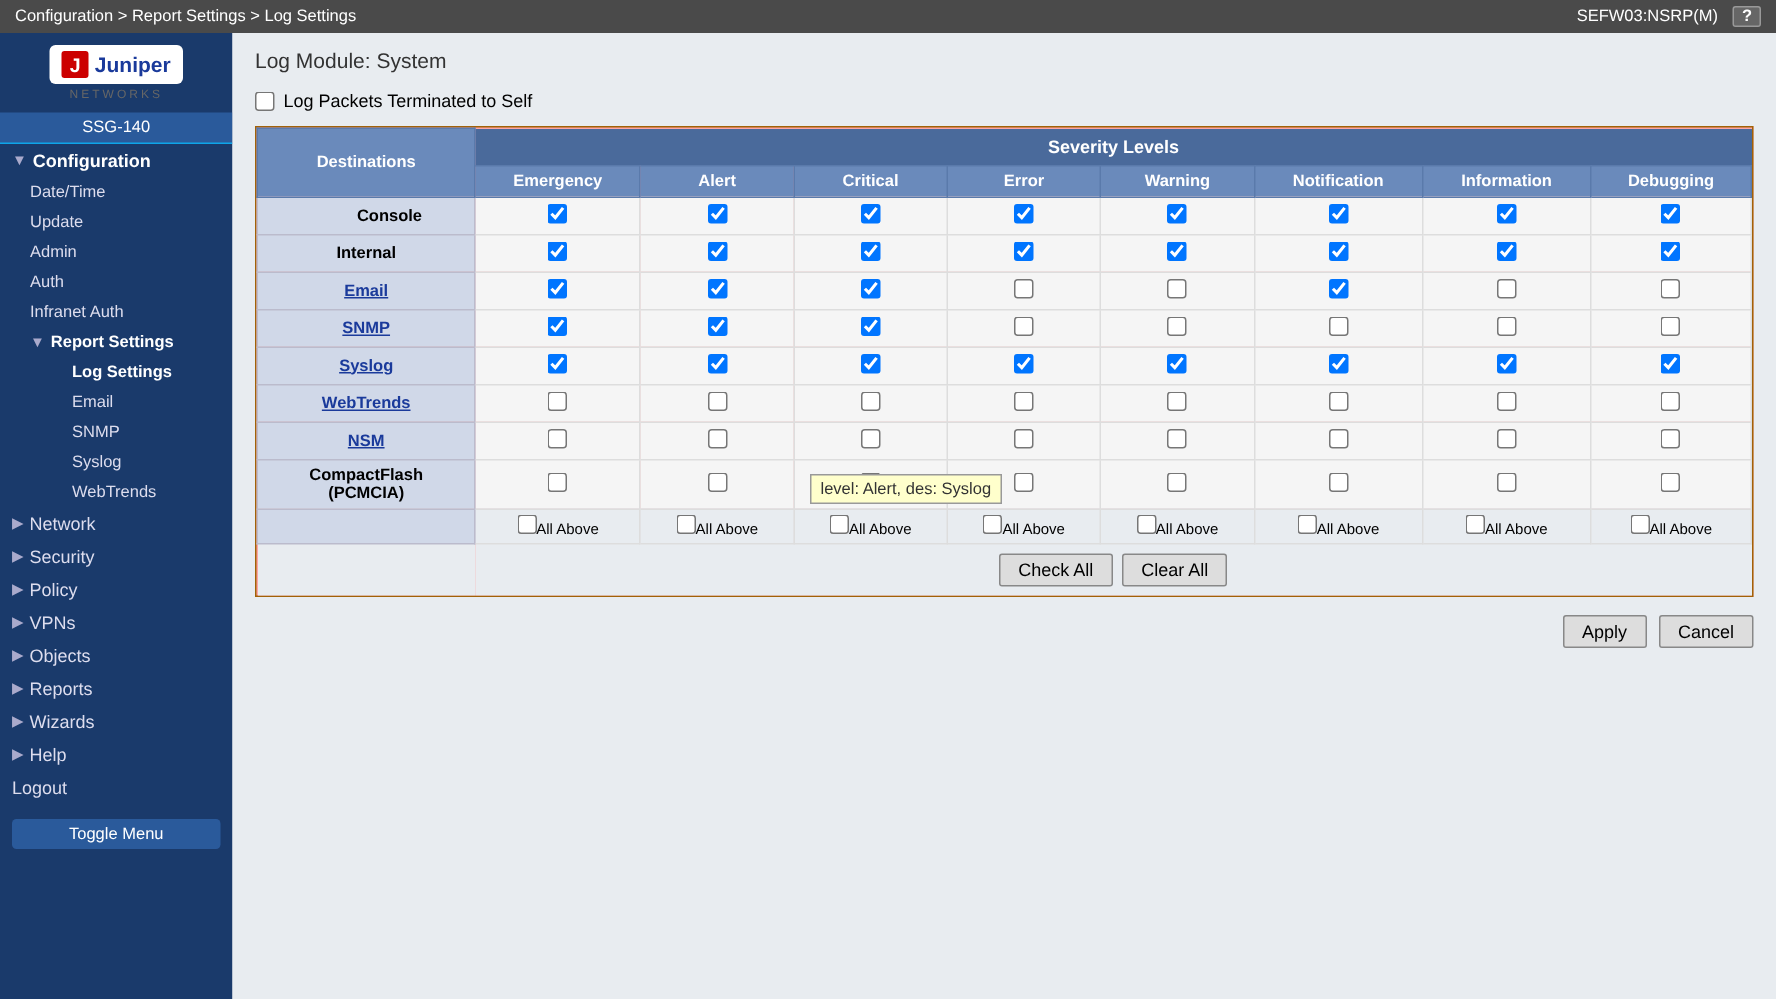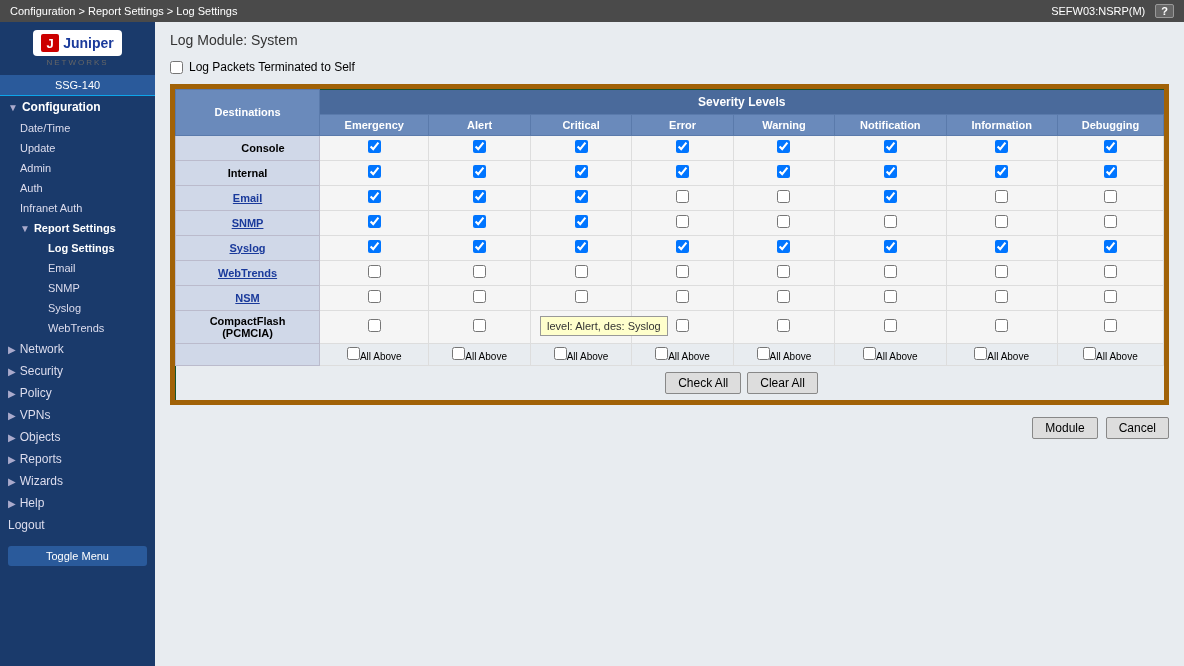--- a/index.html
+++ b/index.html
@@ -55,21 +55,21 @@
       font-size: 14px; font-weight: normal; color: #333; margin-bottom: 12px;
     }
 
     
     #log-packets-row {
       display: flex; align-items: center; gap: 6px; margin-bottom: 10px;
     }
 
     
     #table-container {
-      background: #14532d; border: 5px solid #a16207;
+      background: #fca5a5; border: 1px solid #a16207;
     }
 
     table {
       border-collapse: collapse; width: 100%;
     }
 
     .severity-header {
       background: #4a6a9b; color: #fff; text-align: center;
       padding: 5px; font-weight: bold; font-size: 12px;
     }
@@ -381,21 +381,21 @@
               </tr>
               <tr class="action-row">
                 <td></td>
                 <td colspan="8" style="text-align: center; padding: 6px; border-top: 1px solid rgb(204, 204, 204);"><button class="btn" style="margin-right: 6px;">Check All</button><button class="btn">Clear All</button></td>
               </tr>
             </tbody>
         </table>
       </div>
 
       <div style="margin-top:12px; display:flex; justify-content:flex-end; gap:8px;">
-        <button class="btn btn-apply">Module</button>
+        <button class="btn btn-apply">Apply</button>
         <button class="btn">Cancel</button>
       </div>
 
     </div>
   </div>
 
 </div>
 
 <div class="tooltip-box" id="tooltip-box" style="top: 316px; left: 540px;">level: Alert, des: Syslog</div>
 

